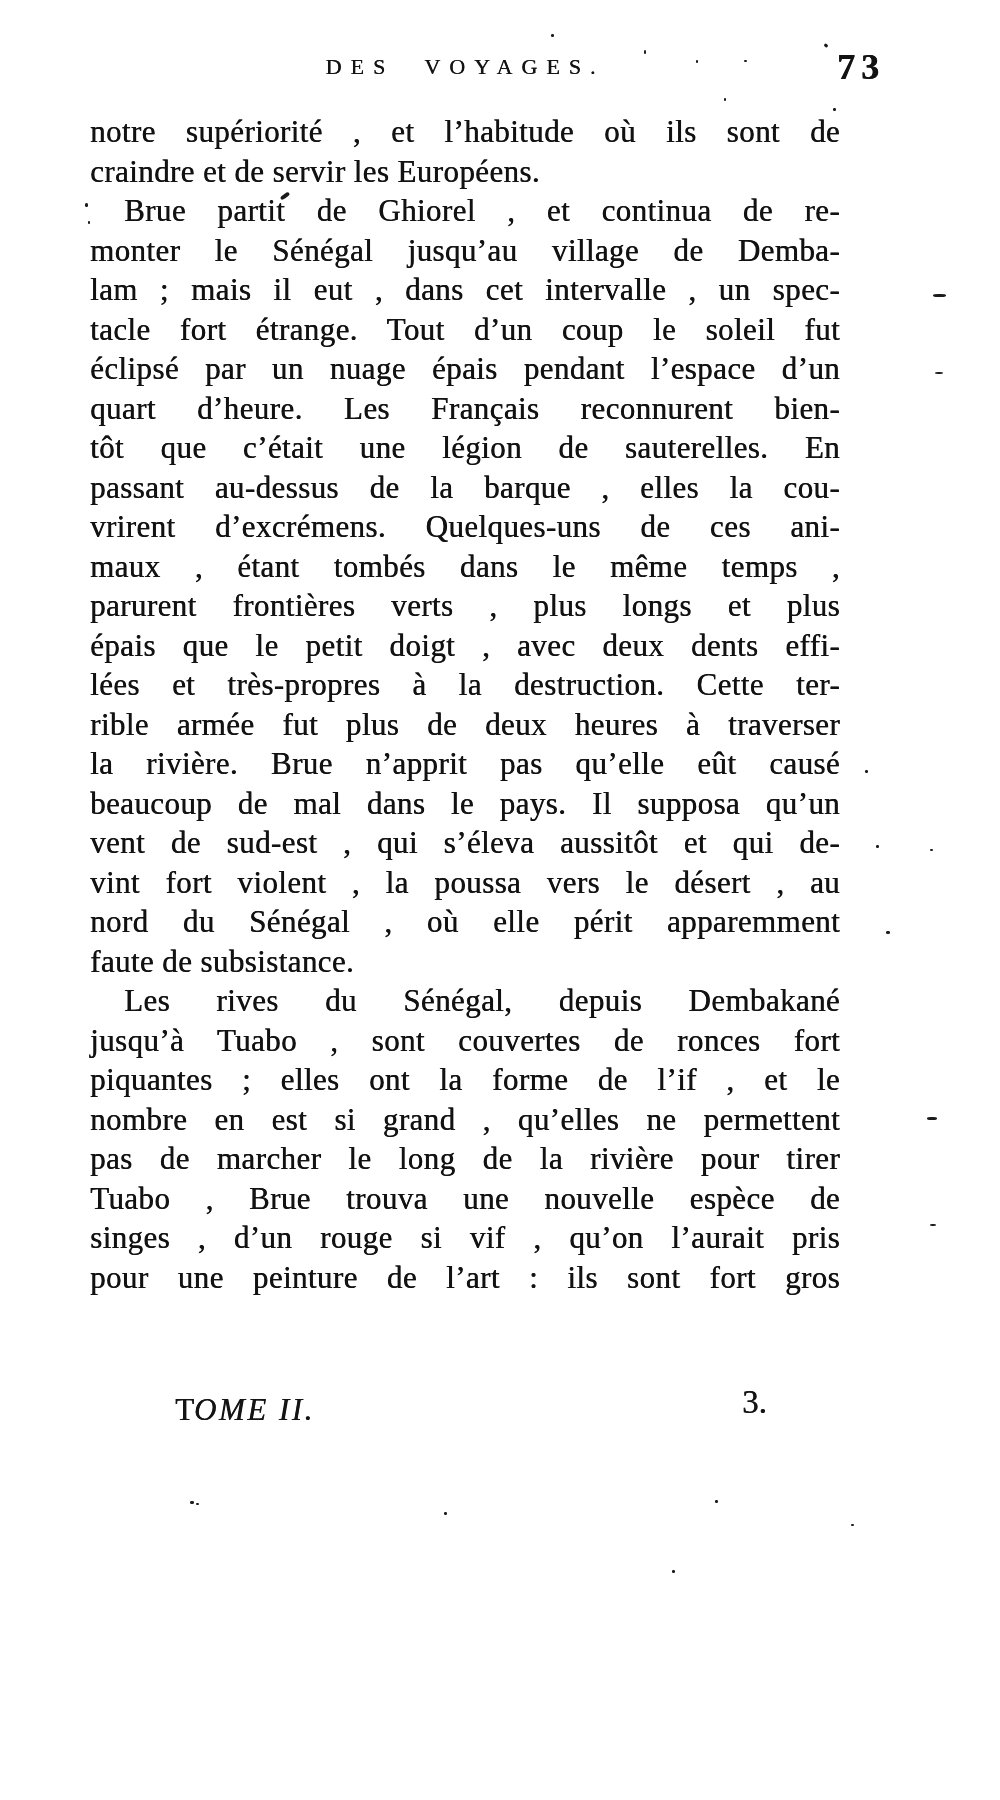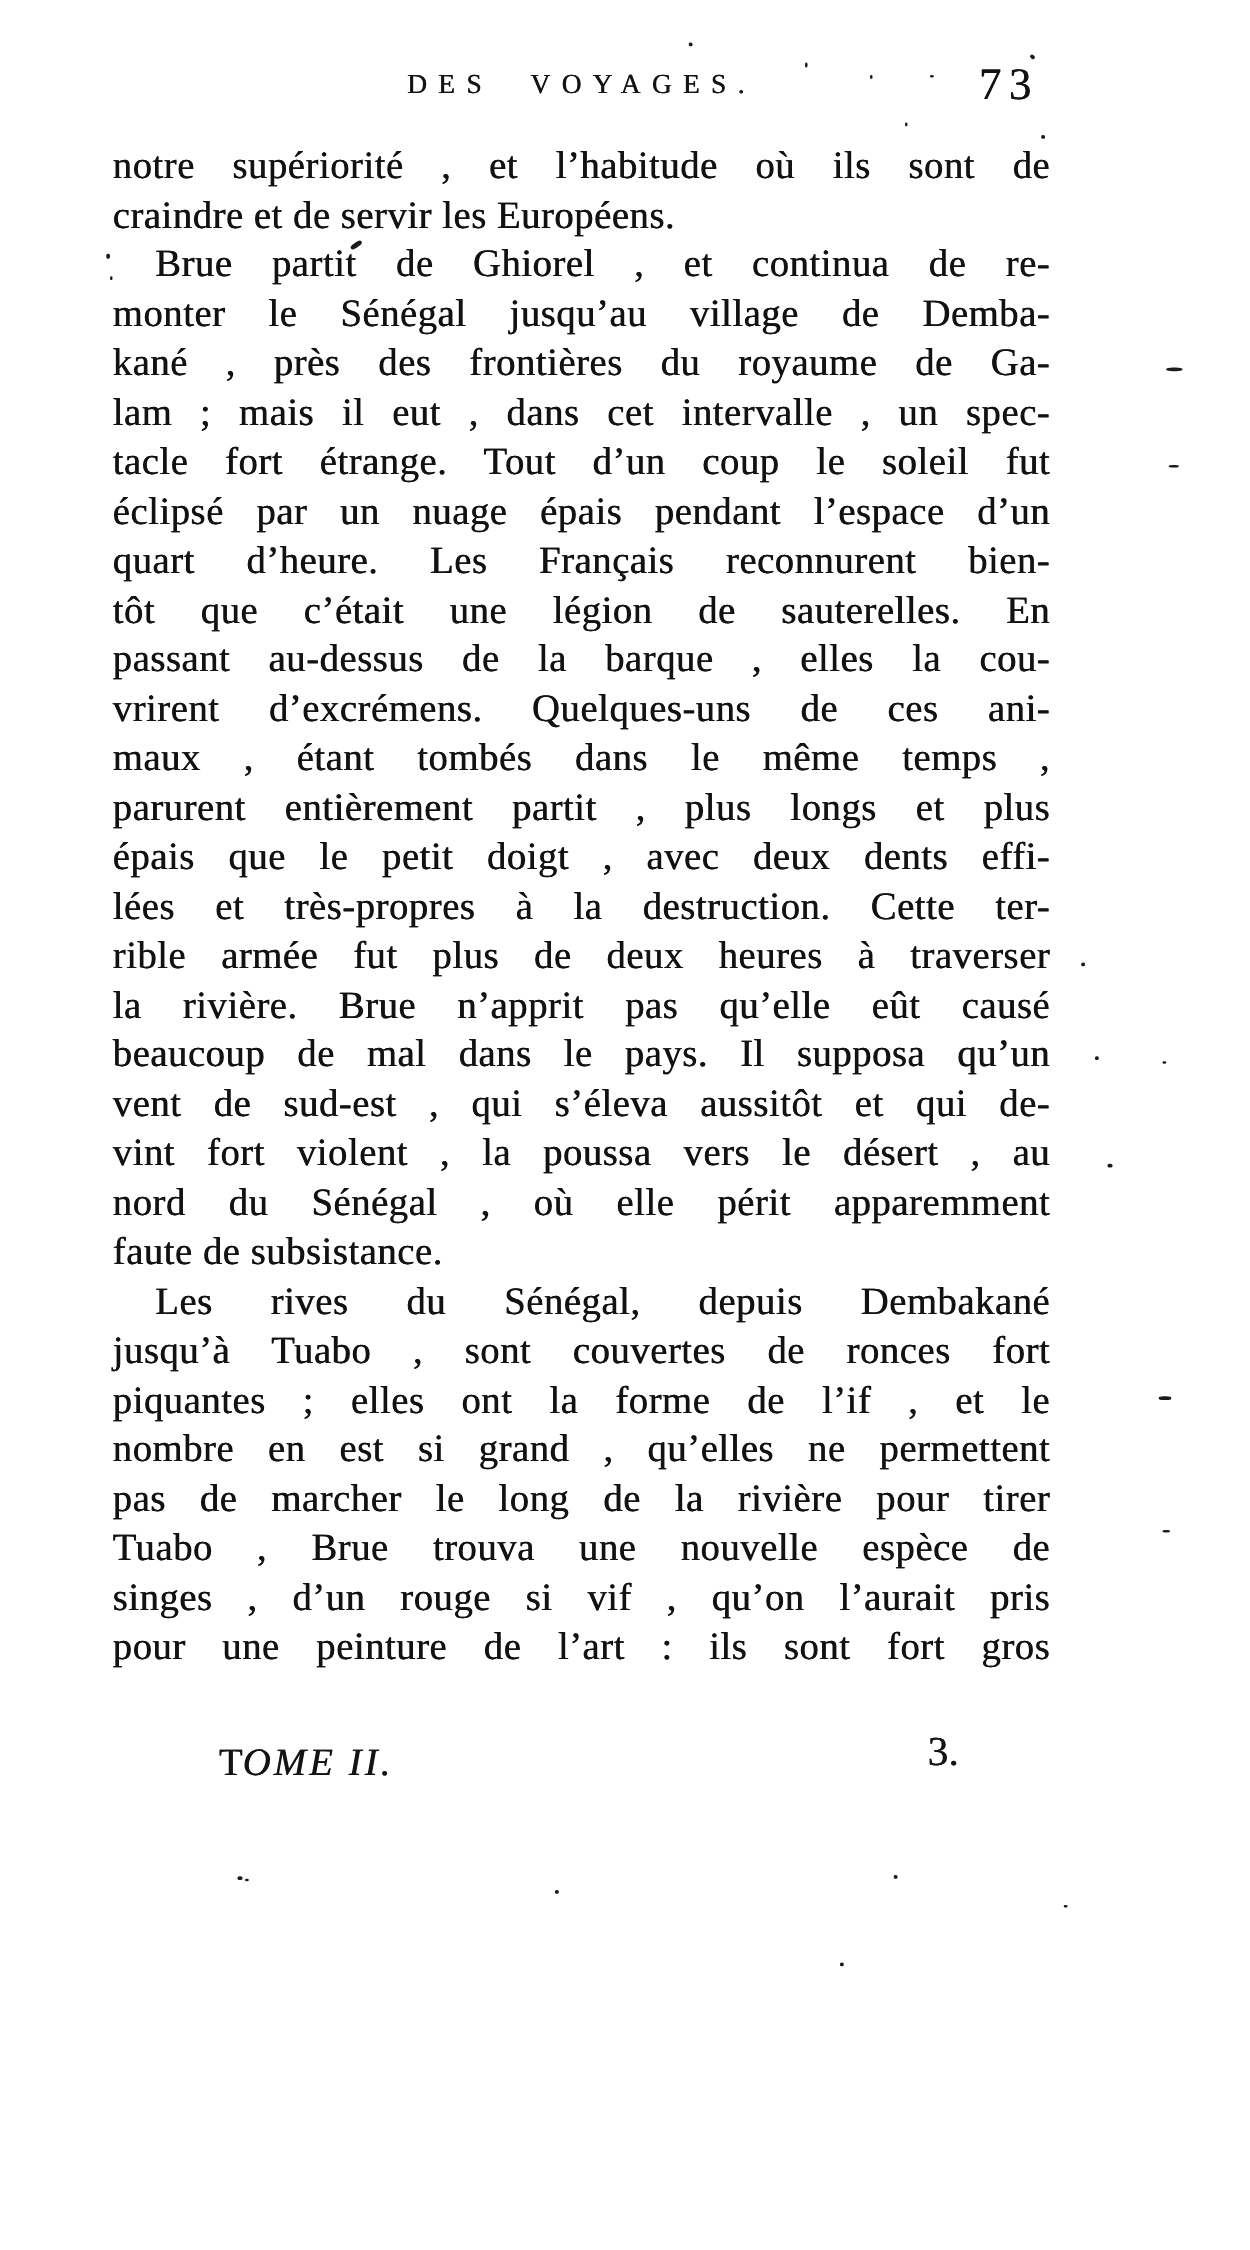--- a/index.html
+++ b/index.html
@@ -16,24 +16,25 @@
   
   .running-title{
     position:absolute;left:90px;top:54px;width:750px;
     text-align:center;
     font-size:22px;font-weight:normal;
     letter-spacing:9px;word-spacing:16px;
     color:#141414;
     text-shadow:0.4px 0 0 currentColor;
   }
   .page-number{
-    position:absolute;left:783px;top:46px;
+    position:absolute;left:837px;top:46px;
     font-size:36px;letter-spacing:6px;
     color:#121212;
     text-shadow:0.4px 0 0 currentColor;
+    font-weight:bold;
   }
 
   
   .body-text{
     position:absolute;left:90px;top:112px;width:750px;
     font-size:31px;line-height:39.5px;
     letter-spacing:0.4px;
     color:#121212;
     text-shadow:0.45px 0 0 currentColor;
   }
@@ -77,30 +78,29 @@
 
   <div class="running-title">DES VOYAGES.</div>
 
   <div class="page-number">73</div>
 
   <div class="body-text">
       <div class="line">notre supériorité , et l’habitude où ils sont de</div>
       <div class="line nofill">craindre et de servir les Européens.</div>
       <div class="line indent">Brue partit de Ghiorel , et continua de re-</div>
       <div class="line">monter le Sénégal jusqu’au village de Demba-</div>
-      <div class="line">kané , près des frontières du royaume de Ga-</div>
       <div class="line">lam ; mais il eut , dans cet intervalle , un spec-</div>
       <div class="line">tacle fort étrange. Tout d’un coup le soleil fut</div>
       <div class="line">éclipsé par un nuage épais pendant l’espace d’un</div>
       <div class="line">quart d’heure. Les Français reconnurent bien-</div>
       <div class="line">tôt que c’était une légion de sauterelles. En</div>
       <div class="line">passant au-dessus de la barque , elles la cou-</div>
       <div class="line">vrirent d’excrémens. Quelques-uns de ces ani-</div>
       <div class="line">maux , étant tombés dans le même temps ,</div>
-      <div class="line">parurent entièrement partit , plus longs et plus</div>
+      <div class="line">parurent frontières verts , plus longs et plus</div>
       <div class="line">épais que le petit doigt , avec deux dents effi-</div>
       <div class="line">lées et très-propres à la destruction. Cette ter-</div>
       <div class="line">rible armée fut plus de deux heures à traverser</div>
       <div class="line">la rivière. Brue n’apprit pas qu’elle eût causé</div>
       <div class="line">beaucoup de mal dans le pays. Il supposa qu’un</div>
       <div class="line">vent de sud-est , qui s’éleva aussitôt et qui de-</div>
       <div class="line">vint fort violent , la poussa vers le désert , au</div>
       <div class="line">nord du Sénégal , où elle périt apparemment</div>
       <div class="line nofill">faute de subsistance.</div>
       <div class="line indent">Les rives du Sénégal, depuis Dembakané</div>

